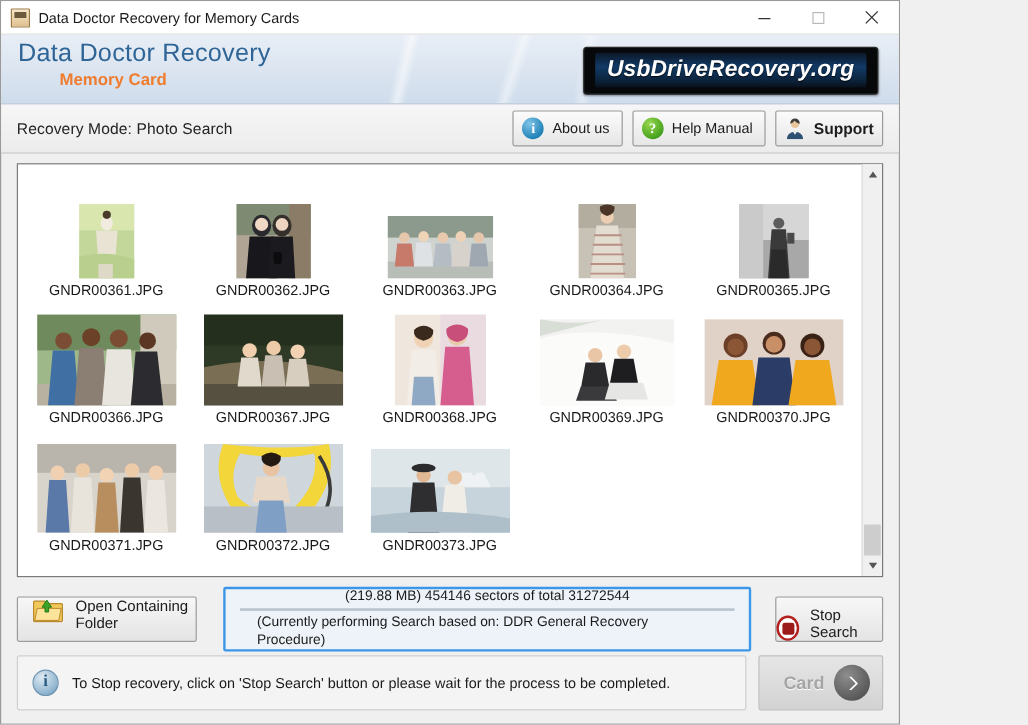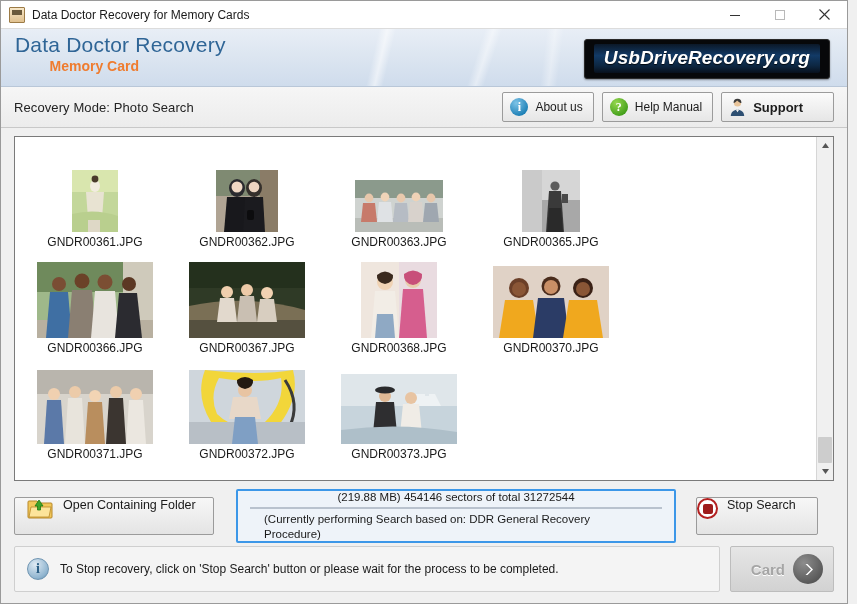--- a/index.html
+++ b/index.html
@@ -3,21 +3,21 @@
 <meta charset="utf-8">
 <style>
   * { box-sizing: border-box; margin: 0; padding: 0; }
   html, body {
     width: 857px; height: 604px;
     font-family: "Liberation Sans", sans-serif;
     background: #f0f0f0;
     overflow: hidden;
   }
   .window {
-    width: 848px; height: 604px;
+    width: 750px; height: 604px;
     background: #f0f0f0;
     display: flex; flex-direction: column;
     border: 1px solid #9a9a9a;
   }
 
   
   .titlebar {
     height: 28px; min-height: 28px;
     background: #ffffff;
     display: flex; align-items: center;
@@ -101,21 +101,21 @@
     font-size: 13px; color: #232323; flex: 1; letter-spacing:.1px;
   }
   .tbar-btn {
     height: 30px; background: linear-gradient(180deg,#fbfbfb,#e6e6e6);
     border: 1px solid #9b9b9b; border-radius: 2px;
     display: flex; align-items: center; gap: 7px;
     padding: 0 10px 0 7px; margin-left: 8px;
     font-size: 12px; color: #1c1c1c;
     cursor: pointer;
   }
-  .tbar-btn.support { font-size: 13px; font-weight: bold; padding-right:30px; }
+  .tbar-btn.support { font-size: 13px; font-weight: bold; padding-right:7px; }
   .circ-ico {
     width: 18px; height: 18px; border-radius: 50%;
     display: flex; align-items: center; justify-content: center;
     font-size: 12px; font-weight: bold; color: #fff;
     font-family: "Liberation Serif", serif;
   }
   .circ-ico.blue { background: radial-gradient(circle at 35% 28%, #7fc4e8, #1c7fb5 75%); }
   .circ-ico.green { background: radial-gradient(circle at 35% 28%, #96d84f, #3f9c18 78%); }
   .sup-ico { width: 17px; height: 18px; position: relative; }
 
@@ -217,21 +217,21 @@
   .progress-fill {
     height: 100%; background: #14a82e;
   }
   .progress-bottom { font-size: 11.5px; color: #1a1a1a; line-height: 15px; }
 
   .stop-btn {
     width: 122px; height: 38px;
     margin-left: 20px;
     background: linear-gradient(180deg,#f7f7f7,#e4e4e4);
     border: 1px solid #9b9b9b; border-radius: 2px;
-    display: flex; align-items: flex-start; gap: 9px;
+    display: flex; align-items: flex-end; gap: 9px;
     cursor: pointer;
     font-size: 12.5px; color: #1a1a1a;
   }
   .stop-ico {
     width: 21px; height: 21px; border-radius: 50%;
     border: 2px solid #b32020;
     display: flex; align-items: center; justify-content: center;
     background: #fff;
   }
   .stop-ico i {
@@ -403,20 +403,39 @@
                   <circle cx="61" cy="17" r="4.4" fill="#efd2b6"></circle>
                     <path d="M55 22h12l2 20H53z" fill="#d8d2cc"></path>
                   <circle cx="76" cy="18" r="4.4" fill="#e7c7ab"></circle>
                     <path d="M70 23h12l2 19H68z" fill="#9fa7b0"></path>
                 </g>
               </svg>
             </div>
             <div class="cell-label">GNDR00363.JPG</div>
           </div>
 
+          <div class="cell">
+            <div class="thumb-box">
+              <svg class="thumb" width="48" height="62" viewBox="0 0 48 62">
+                <rect width="48" height="62" fill="#c8c2b6"></rect>
+                <rect width="48" height="20" fill="#b3ad9f"></rect>
+                <circle cx="24" cy="11" r="5.5" fill="#eccfb3"></circle>
+                <path d="M18 2q6-3 12 0 1 6-6 8-7-2-6-8z" fill="#4b3628"></path>
+                <path d="M15 18h18l5 44H10z" fill="#e3dcd0"></path>
+                <g stroke="#b98f84" stroke-width="1.6">
+                  <line x1="13" y1="26" x2="36" y2="26"></line>
+                    <line x1="12" y1="34" x2="37" y2="34"></line>
+                  <line x1="11" y1="42" x2="38" y2="42"></line>
+                    <line x1="10" y1="50" x2="39" y2="50"></line>
+                  <line x1="10" y1="58" x2="39" y2="58"></line>
+                </g>
+              </svg>
+            </div>
+            <div class="cell-label">GNDR00364.JPG</div>
+          </div>
 
           <div class="cell">
             <div class="thumb-box">
               <svg class="thumb" width="58" height="62" viewBox="0 0 58 62">
                 <rect width="58" height="62" fill="#bdbdbd"></rect>
                 <rect width="58" height="30" fill="#d6d6d6"></rect>
                 <rect y="30" width="58" height="32" fill="#a8a8a8"></rect>
                 <rect x="0" y="0" width="20" height="62" fill="#cacaca"></rect>
                 <circle cx="33" cy="16" r="4.6" fill="#5d5d5d"></circle>
                 <path d="M27 21h12l3 41H24z" fill="#3a3a3a"></path>
@@ -477,20 +496,36 @@
                 <path d="M14 29h20l4 47H10z" fill="#f2ede6"></path>
                 <path d="M16 52h16l2 24H14z" fill="#8fa9c4"></path>
                 <circle cx="52" cy="18" r="8" fill="#e9cbac"></circle>
                 <path d="M43 12q9-7 18 0 1 9-9 11-10-2-9-11z" fill="#c84f7a"></path>
                 <path d="M42 27h20l4 49H38z" fill="#d65e8e"></path>
               </svg>
             </div>
             <div class="cell-label">GNDR00368.JPG</div>
           </div>
 
+          <div class="cell">
+            <div class="thumb-box">
+              <svg class="thumb" width="112" height="72" viewBox="0 0 112 72">
+                <rect width="112" height="72" fill="#f2f2f0"></rect>
+                <path d="M0 16 Q46 4 112 20 L112 72 L0 72Z" fill="#fbfbfa"></path>
+                <path d="M0 0 Q30 6 54 0 L0 14Z" fill="#d8ddd6"></path>
+                <circle cx="46" cy="30" r="6" fill="#e8c6a6"></circle>
+                <path d="M38 36h16l4 22H34z" fill="#2a2a2c"></path>
+                <path d="M34 56h26l4 12H30z" fill="#3a3a3c"></path>
+                <circle cx="70" cy="27" r="6" fill="#edcbab"></circle>
+                <path d="M62 33h16l4 22H58z" fill="#1e1e20"></path>
+                <path d="M58 53h28l4 14H54z" fill="#e6e6e4"></path>
+              </svg>
+            </div>
+            <div class="cell-label">GNDR00369.JPG</div>
+          </div>
 
           <div class="cell">
             <div class="thumb-box">
               <svg class="thumb" width="116" height="72" viewBox="0 0 116 72">
                 <rect width="116" height="72" fill="#e0d2c6"></rect>
                 <circle cx="26" cy="22" r="10" fill="#6b3f28"></circle>
                 <circle cx="26" cy="23" r="7" fill="#8a5636"></circle>
                 <path d="M12 34h28l6 38H6z" fill="#f0a81e"></path>
                 <circle cx="58" cy="20" r="9.5" fill="#4a2c1c"></circle>
                 <circle cx="58" cy="21" r="7" fill="#c98f66"></circle>

